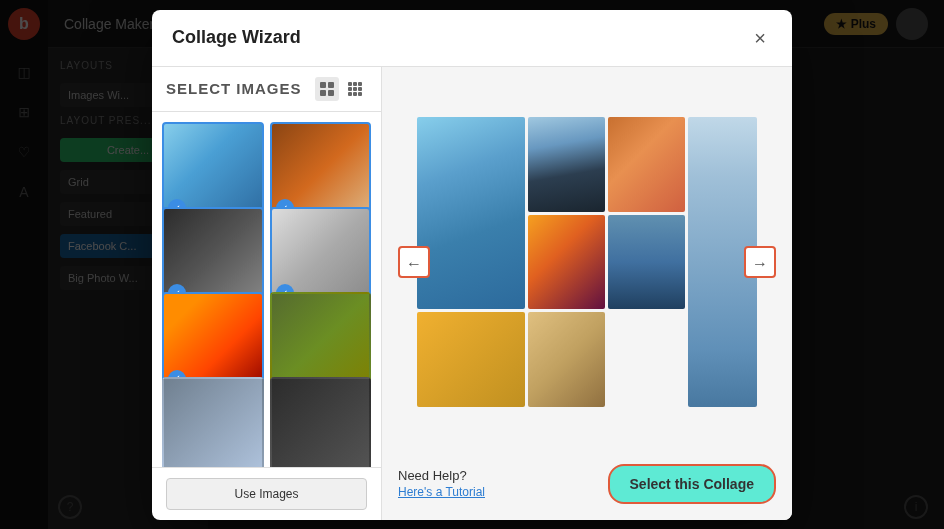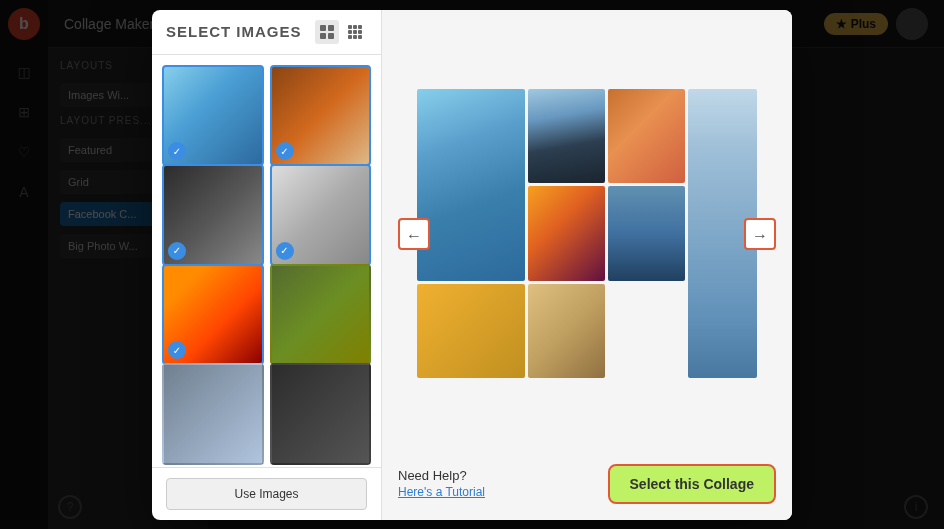--- a/index.html
+++ b/index.html
@@ -384,23 +384,23 @@
     }
 
     .help-link {
       font-size: 12px;
       color: #2d7dd2;
       text-decoration: underline;
       cursor: pointer;
     }
 
     .select-collage-btn {
-      background: #bef264;
+      background: #5eead4;
       border: 2px solid #e05a3a;
-      border-radius: 8px;
+      border-radius: 16px;
       padding: 10px 20px;
       font-size: 14px;
       font-weight: 600;
       color: #333;
       cursor: pointer;
     }
 
     
     .grid-icon-2 {
       display: grid;
@@ -484,34 +484,39 @@
         <div class="avatar"></div>
       </div>
     </div>
 
     <div class="app-content">
 
       <div class="panel-left">
         <div class="panel-section-title">LAYOUTS</div>
         <div class="panel-item">Images Wi...</div>
         <div class="panel-section-title">LAYOUT PRES...</div>
+        <button class="create-btn">Create...</button>
+        <div class="panel-item">Grid</div>
         <div class="panel-item">Featured</div>
-        <div class="panel-item">Grid</div>
         <div class="panel-item active">Facebook C...</div>
         <div class="panel-item">Big Photo W...</div>
       </div>
 
       <div class="panel-right"></div>
     </div>
   </div>
 </div>
 
 <div class="modal-overlay">
   <div class="modal">
 
+    <div class="modal-header">
+      <span class="modal-title">Collage Wizard</span>
+      <button class="modal-close">×</button>
+    </div>
 
     <div class="modal-body">
 
       <div class="image-selector">
         <div class="image-selector-header">
           <span class="select-images-label">SELECT IMAGES</span>
           <div class="view-toggles">
             <div class="view-toggle active">
               <div class="grid-icon-2">
                 <span></span>

